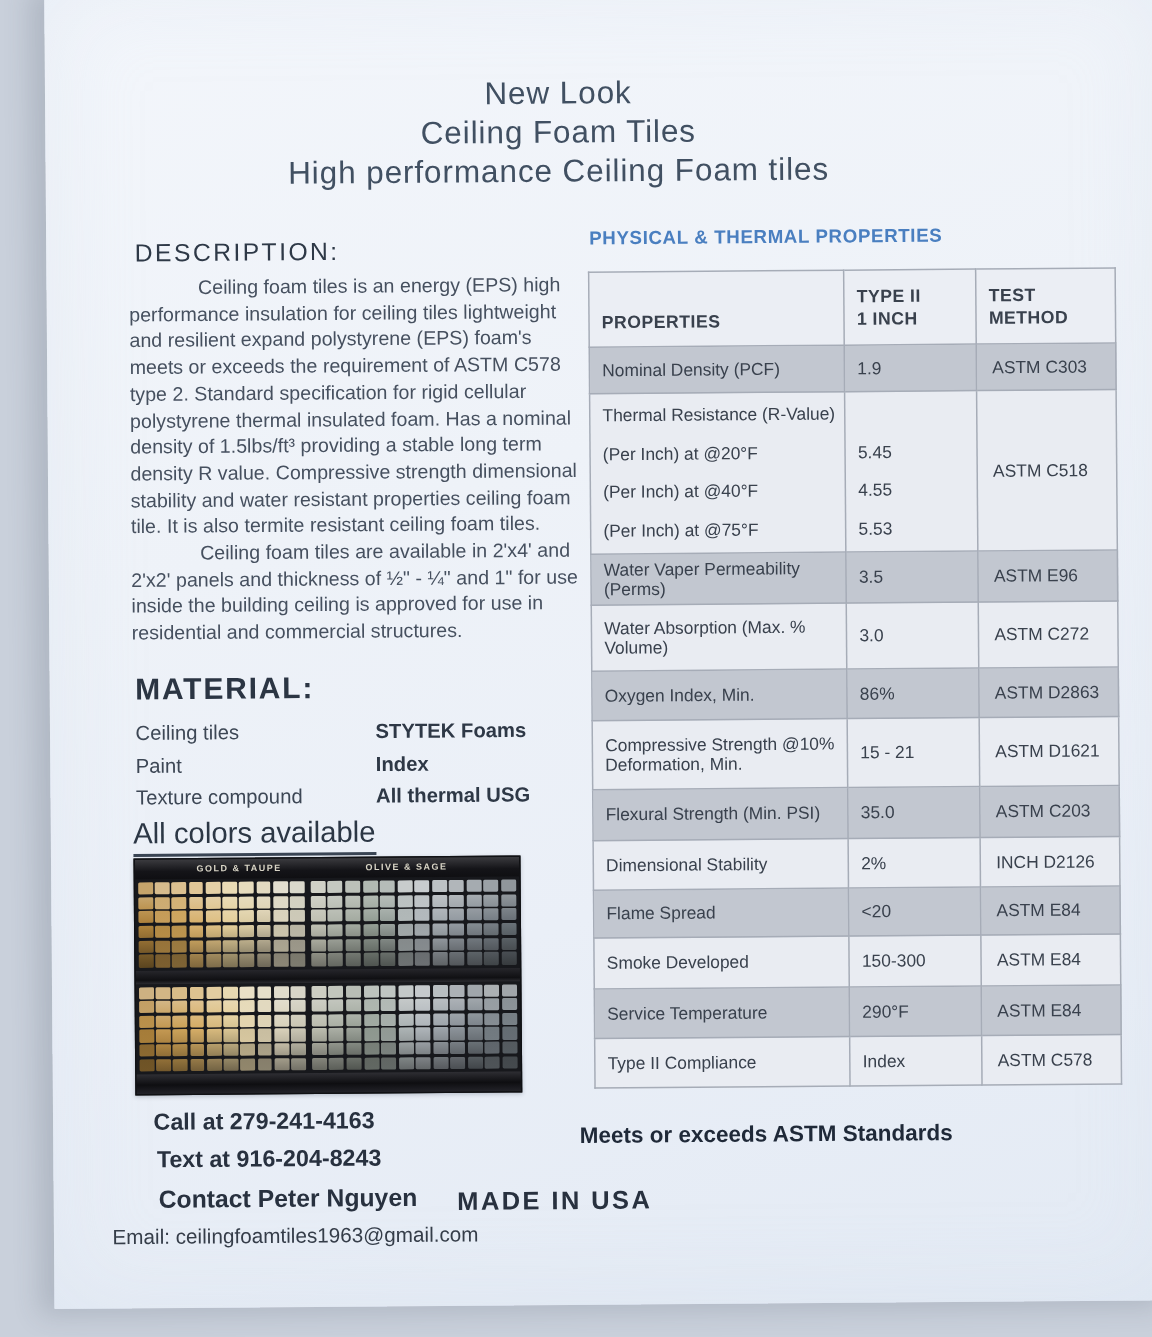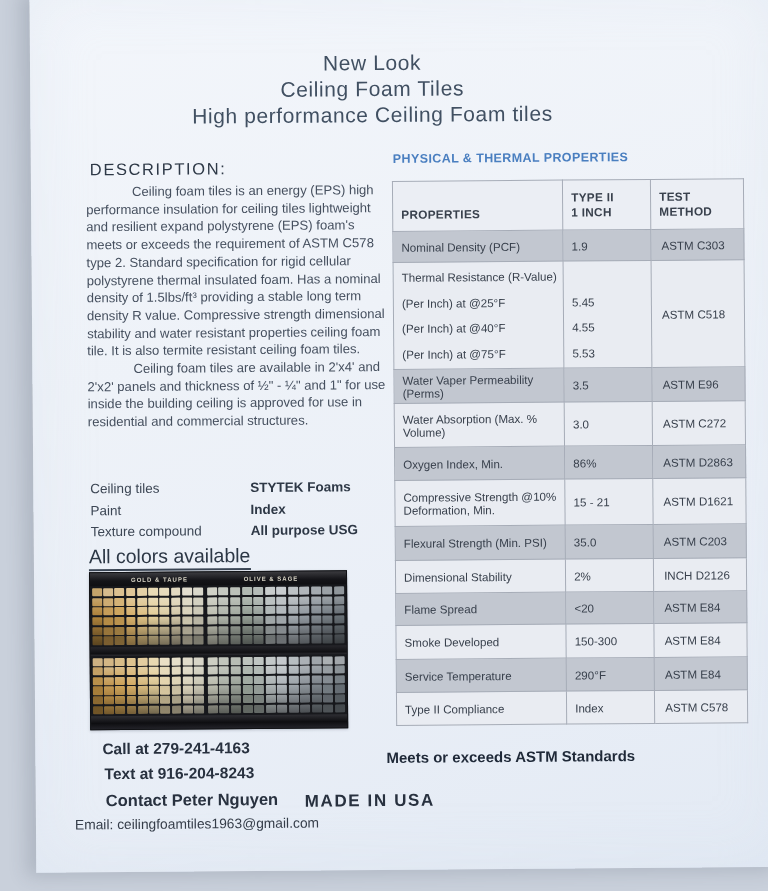--- a/index.html
+++ b/index.html
@@ -93,32 +93,33 @@
         <div>Ceiling Foam Tiles</div>
         <div>High performance Ceiling Foam tiles</div>
       </div>
 
       <div class="desc-head">DESCRIPTION:</div>
       <div class="desc-body">
         <p>Ceiling foam tiles is an energy (EPS) high performance insulation for ceiling tiles lightweight and resilient expand polystyrene (EPS) foam's meets or exceeds the requirement of ASTM C578 type 2. Standard specification for rigid cellular polystyrene thermal insulated foam. Has a nominal density of 1.5lbs/ft³ providing a stable long term density R value. Compressive strength dimensional stability and water resistant properties ceiling foam tile. It is also termite resistant ceiling foam tiles.</p>
         <p>Ceiling foam tiles are available in 2'x4' and 2'x2' panels and thickness of ½"  - ¼" and 1" for use inside the building ceiling is approved for use in residential and commercial structures.</p>
       </div>
 
+      <div class="mat-head">MATERIAL:</div>
       <div class="mat-rows" id="material-rows">
           <div class="mat-row">
             <span class="lbl">Ceiling tiles</span>
             <span class="val">STYTEK Foams</span>
           </div>
           <div class="mat-row">
             <span class="lbl">Paint</span>
             <span class="val">Index</span>
           </div>
           <div class="mat-row">
             <span class="lbl">Texture compound</span>
-            <span class="val">All purpose USG</span>
+            <span class="val">All thermal USG</span>
           </div>
         </div>
 
       <div class="colors-head">All colors available</div>
 
       <div class="swatch-img">
         <div class="rack-band">
           <span class="rl left">GOLD &amp; TAUPE</span>
           <span class="rl right">OLIVE &amp; SAGE</span>
         </div>
@@ -430,21 +431,21 @@
               </th>
             </tr>
             <tr class="shaded" style="height: 31px;">
               <td class="p">Nominal Density (PCF)</td>
               <td class="v">1.9</td>
               <td class="m">ASTM C303</td>
             </tr>
             <tr style="height: 103px;">
               <td class="p">
                 <div class="mline">Thermal Resistance (R-Value)</div>
-                <div class="mline">(Per Inch) at @25°F</div>
+                <div class="mline">(Per Inch) at @20°F</div>
                 <div class="mline">(Per Inch) at @40°F</div>
                 <div class="mline">(Per Inch) at @75°F</div>
               </td>
               <td class="v">
                 <div class="mline">&nbsp;</div>
                 <div class="mline">5.45</div>
                 <div class="mline">4.55</div>
                 <div class="mline">5.53</div>
               </td>
               <td class="m">ASTM C518</td>

